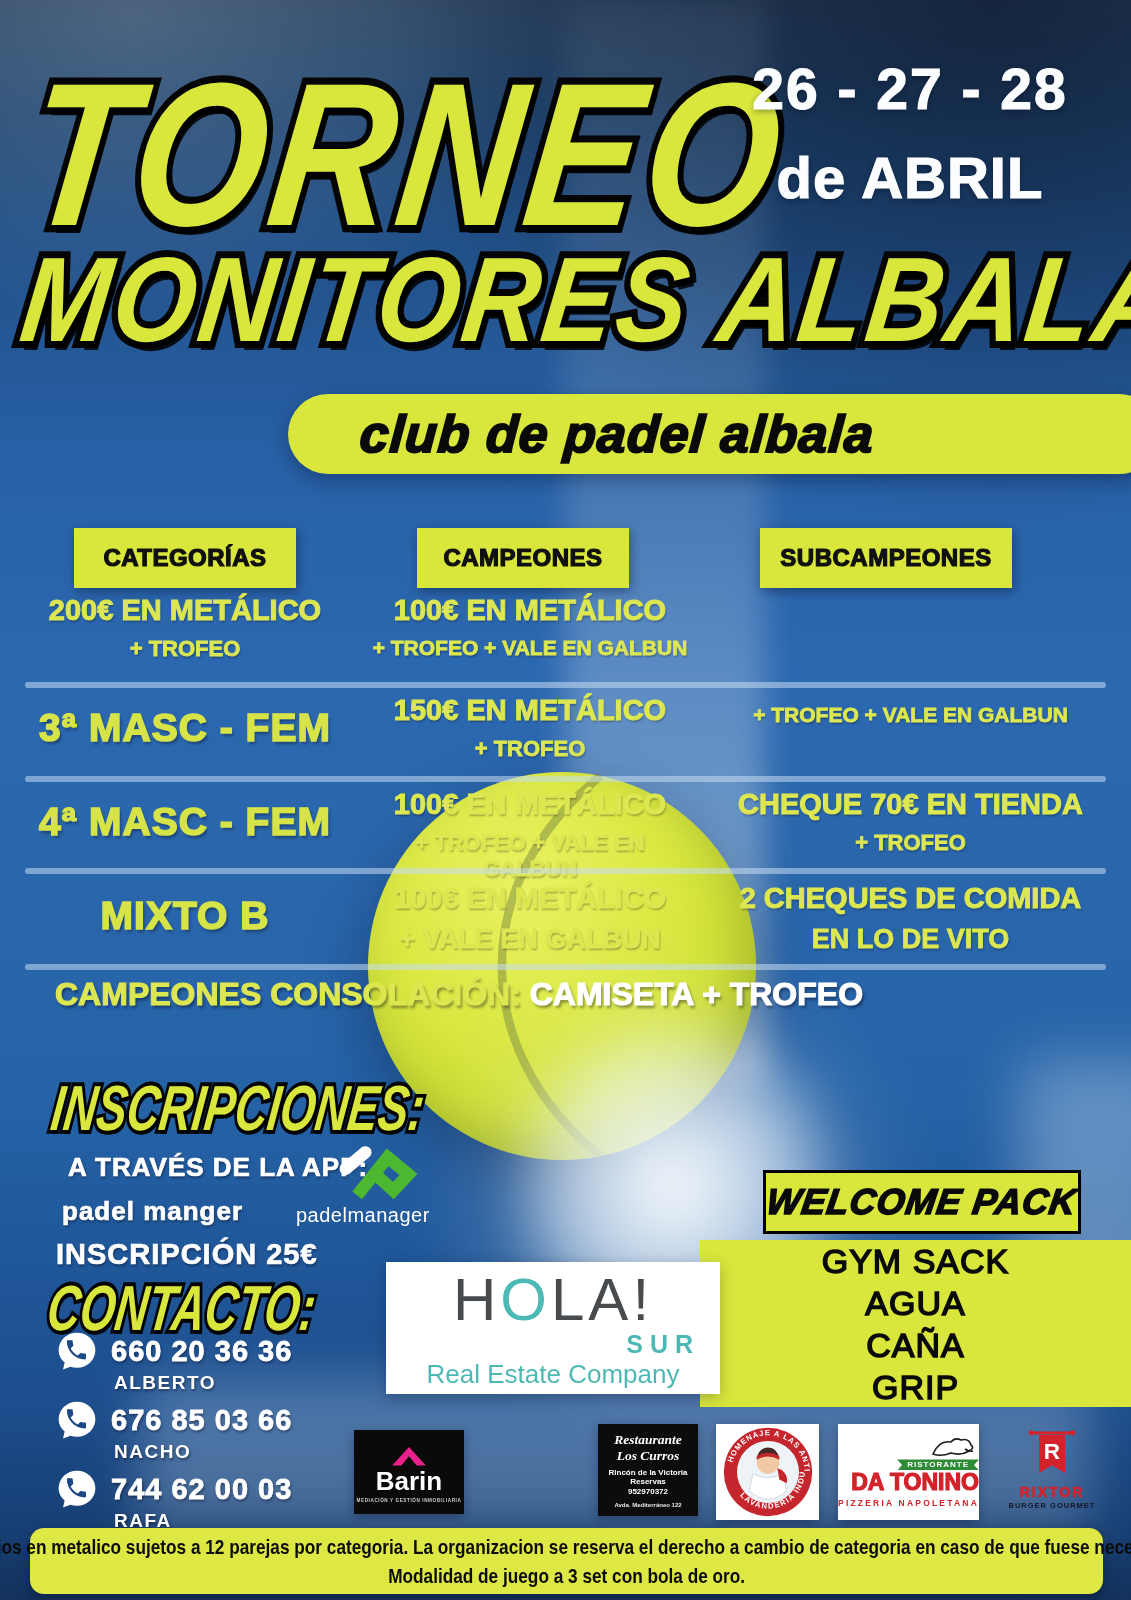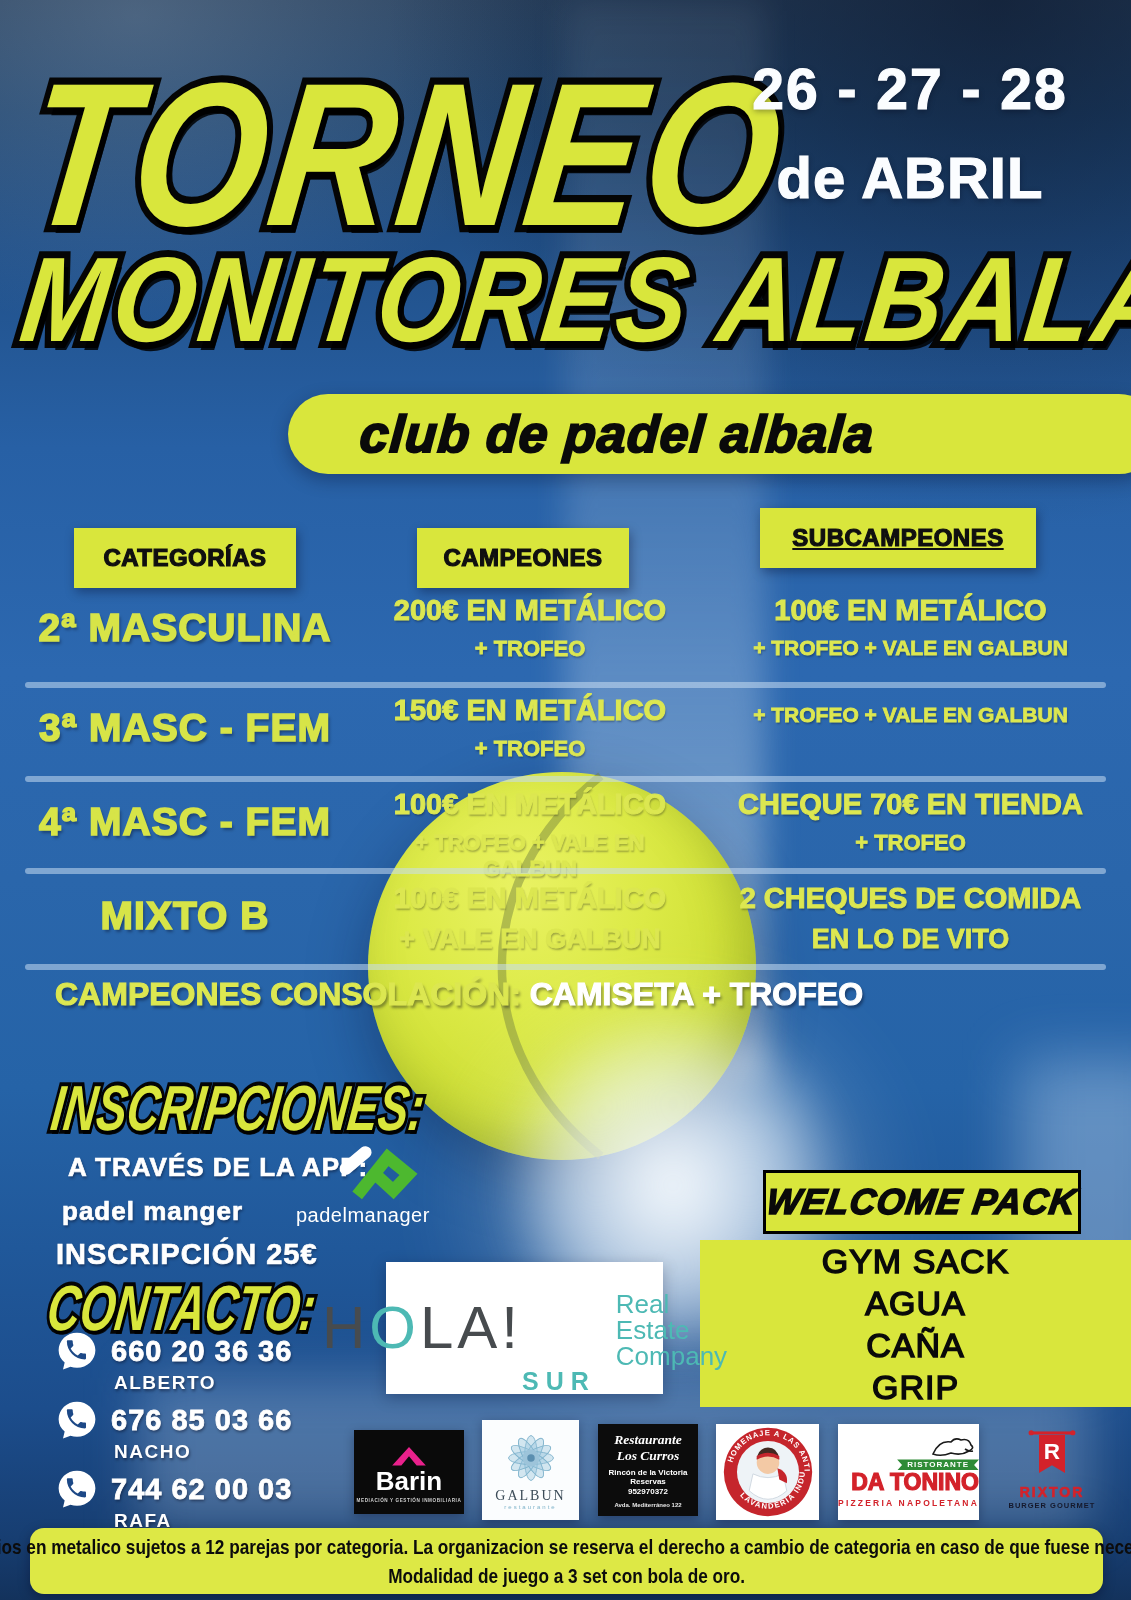--- a/index.html
+++ b/index.html
@@ -37,21 +37,21 @@
   .venue{left:288px;top:394px;right:-28px;height:80px;background:#d9e63c;border-radius:44px;
     display:flex;align-items:center;padding-left:72px;box-shadow:0 6px 18px rgba(0,0,30,.3);}
   .venue span{font-size:52px;font-style:italic;font-weight:700;color:#0a0a0a;-webkit-text-stroke:2px #0a0a0a;
     letter-spacing:1px;transform:skewX(-4deg);white-space:nowrap;}
   
   .hdr{background:#d9e63c;display:flex;align-items:center;justify-content:center;
     font-weight:700;color:#101010;-webkit-text-stroke:1.2px #101010;font-size:24px;letter-spacing:.5px;
     box-shadow:2px 4px 10px rgba(0,0,30,.35);}
   .hdr1{left:74px;top:528px;width:222px;height:60px;}
   .hdr2{left:417px;top:528px;width:212px;height:60px;}
-  .hdr3{left:760px;top:508px;width:276px;height:60px;text-decoration:underline;}
+  .hdr3{left:760px;top:528px;width:252px;height:60px;}
   .trow{left:0;width:1131px;display:grid;grid-template-columns:370px 320px 441px;align-items:start;}
   .cell{text-align:center;}
   .cat{font-size:39px;font-weight:700;color:#d7e448;-webkit-text-stroke:1.6px #d7e448;
     margin-top:12px;text-shadow:2px 3px 3px rgba(0,0,20,.35);letter-spacing:1px;}
   .pmain{font-size:29px;font-weight:700;color:#dce751;-webkit-text-stroke:1px #dce751;text-shadow:1px 2px 2px rgba(0,0,20,.3);}
   .psub{font-size:22px;font-weight:700;color:#dce751;-webkit-text-stroke:.8px #dce751;margin-top:9px;text-shadow:1px 2px 2px rgba(0,0,20,.3);}
   .psub.big{font-size:27px;}
   .sep{left:25px;width:1081px;height:6px;background:rgba(198,220,243,.55);border-radius:3px;}
   .consol{left:55px;top:976px;font-size:32px;font-weight:700;white-space:nowrap;text-shadow:2px 3px 3px rgba(0,0,20,.4);}
   .consol .yl{color:#dce751;-webkit-text-stroke:1.1px #dce751;}
@@ -75,21 +75,21 @@
   .c-entry .pname{margin-left:58px;font-size:19px;font-weight:700;color:#fff;letter-spacing:1.5px;text-shadow:1px 2px 3px rgba(0,0,20,.45);}
   
   .wp-head{left:763px;top:1170px;width:312px;height:58px;background:#d9e63c;border:3px solid #000;
     display:flex;align-items:center;justify-content:center;}
   .wp-head span{font-size:36px;font-style:italic;font-weight:700;color:#0a0a0a;-webkit-text-stroke:1.6px #0a0a0a;
     letter-spacing:1px;transform:skewX(-8deg);}
   .wp-box{left:700px;top:1240px;width:431px;height:167px;background:#d9e63c;display:flex;flex-direction:column;
     align-items:center;justify-content:center;gap:2px;}
   .wp-box div{font-size:34px;font-weight:400;color:#0a0a0a;-webkit-text-stroke:1.5px #0a0a0a;letter-spacing:1px;line-height:40px;}
   
-  .hola{left:386px;top:1262px;width:277px;height:132px;background:#fff;display:flex;
+  .hola{left:386px;top:1262px;width:334px;height:132px;background:#fff;display:flex;flex-direction:column;
     align-items:center;justify-content:center;box-shadow:0 4px 14px rgba(0,0,30,.25);}
   .hola-word{font-size:60px;font-weight:400;letter-spacing:4px;line-height:1;color:#474b4e;}
   .hola-word .o{color:#4db9b4;}
   .hola-sur{align-self:flex-end;margin-right:20px;margin-top:2px;font-size:25px;font-weight:700;letter-spacing:7px;color:#4db9b4;line-height:1;}
   .hola-tag{font-size:26px;font-weight:400;color:#4db9b4;margin-top:4px;line-height:1;}
   
   .sp{box-shadow:0 3px 10px rgba(0,0,30,.3);display:flex;flex-direction:column;align-items:center;}
   .sp-barin{left:354px;top:1430px;width:110px;height:84px;background:#0a0a0a;justify-content:center;gap:1px;}
   .sp-barin .bname{color:#fff;font-size:26px;font-weight:700;line-height:1;}
   .sp-barin .btag{color:#cfcfcf;font-size:4.6px;letter-spacing:.6px;font-weight:700;margin-top:3px;white-space:nowrap;}
@@ -141,21 +141,20 @@
   <div class="abs display title2">MONITORES ALBALA</div>
   <div class="abs venue">
     <span>club de padel albala</span>
   </div>
 
   <div class="abs hdr hdr1">CATEGORÍAS</div>
   <div class="abs hdr hdr2">CAMPEONES</div>
   <div class="abs hdr hdr3">SUBCAMPEONES</div>
 
   <div class="abs trow" style="top:594px">
-    <div class="cell cat">2ª MASCULINA</div>
     <div class="cell">
       <div class="pmain">200€ EN METÁLICO</div>
       <div class="psub">+ TROFEO</div>
     </div>
     <div class="cell">
       <div class="pmain">100€ EN METÁLICO</div>
       <div class="psub" style="font-size:21px">+ TROFEO + VALE EN GALBUN</div>
     </div>
   </div>
   <div class="abs sep" style="top:682px"></div>
@@ -264,38 +263,20 @@
   </div>
 
   <div class="abs sp sp-barin">
     <svg width="48" height="26" viewBox="0 0 60 34">
       <path d="M8 32 L30 8 L52 32 L40 32 L30 20 L20 32 Z" fill="#e9218c"></path>
     </svg>
     <div class="bname">Barin</div>
     <div class="btag">MEDIACIÓN Y GESTIÓN INMOBILIARIA</div>
   </div>
 
-  <div class="abs sp sp-galbun">
-    <svg width="56" height="56" viewBox="0 0 60 60">
-      <g transform="translate(30,30)">
-        <g fill="rgba(150,195,220,.4)" stroke="#7fb3cc" stroke-width="1">
-          <ellipse rx="7" ry="24" transform="rotate(0)"></ellipse>
-            <ellipse rx="7" ry="24" transform="rotate(30)"></ellipse>
-          <ellipse rx="7" ry="24" transform="rotate(60)"></ellipse>
-            <ellipse rx="7" ry="24" transform="rotate(90)"></ellipse>
-          <ellipse rx="7" ry="24" transform="rotate(120)"></ellipse>
-            <ellipse rx="7" ry="24" transform="rotate(150)"></ellipse>
-        </g>
-        <circle r="9" fill="#9dc4da"></circle>
-          <circle r="4" fill="#5b8fb0"></circle>
-      </g>
-    </svg>
-    <div class="gname">GALBUN</div>
-    <div class="gtag">restaurante</div>
-  </div>
 
   <div class="abs sp sp-curros">
     <div class="r1">Restaurante</div>
     <div class="r2">Los Curros</div>
     <div class="r3">Rincón de la Victoria</div>
     <div class="r4">Reservas</div>
     <div class="r5">952970372</div>
     <div class="r6">Avda. Mediterráneo 122</div>
   </div>
 

